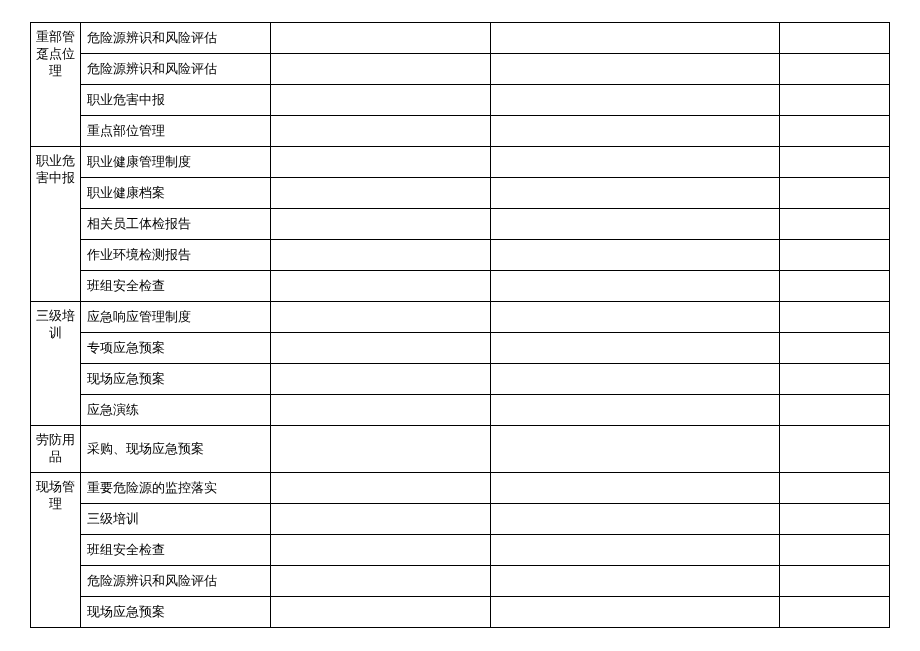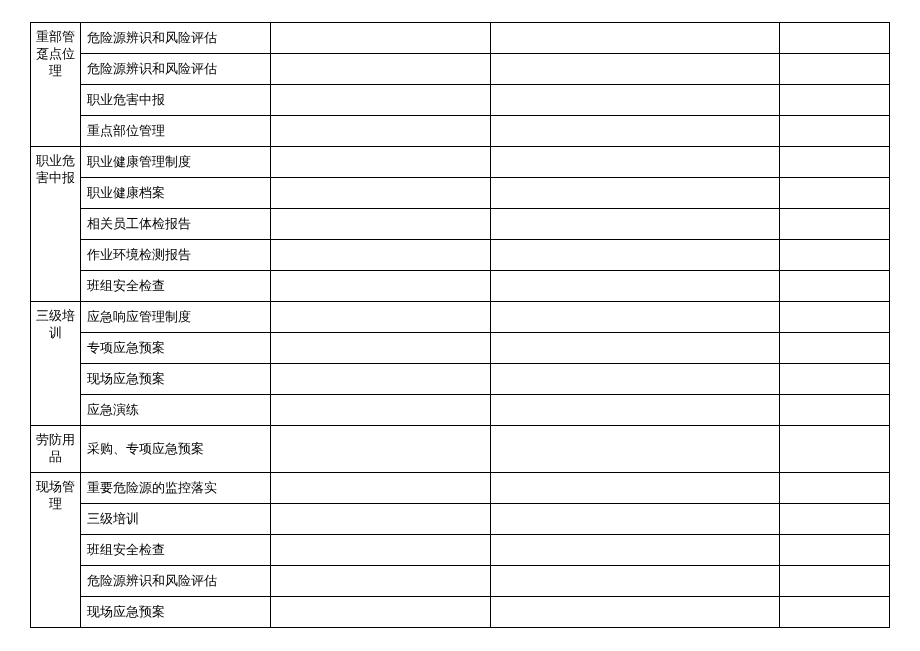--- a/index.html
+++ b/index.html
@@ -113,21 +113,21 @@
         <td class="c3"></td>
       </tr>
       <tr>
         <td class="item">应急演练</td>
         <td class="c1"></td>
         <td class="c2"></td>
         <td class="c3"></td>
       </tr>
       <tr>
         <td class="group" rowspan="1">劳防用品</td>
-        <td class="item">采购、专项应急预案</td>
+        <td class="item">采购、现场应急预案</td>
         <td class="c1"></td>
         <td class="c2"></td>
         <td class="c3"></td>
       </tr>
       <tr>
         <td class="group" rowspan="5">现场管理</td>
         <td class="item">重要危险源的监控落实</td>
         <td class="c1"></td>
         <td class="c2"></td>
         <td class="c3"></td>

